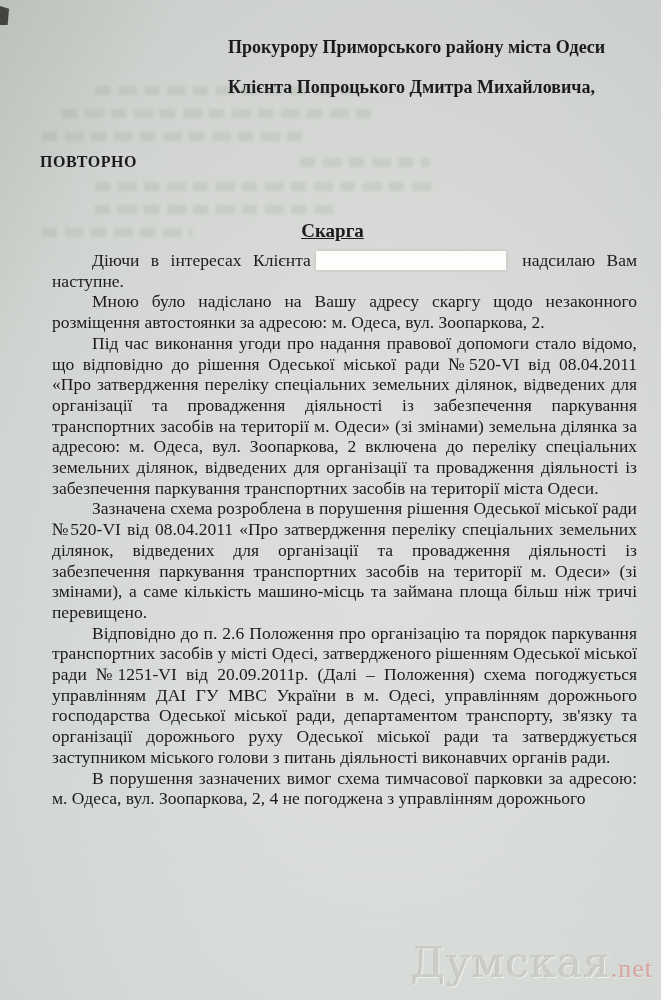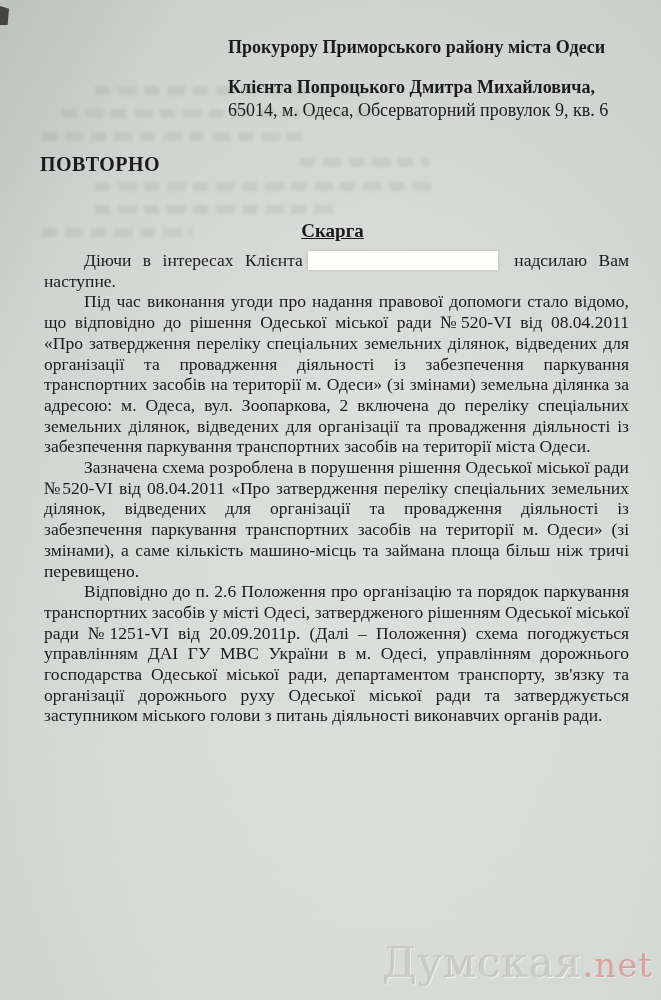--- a/index.html
+++ b/index.html
@@ -33,28 +33,28 @@
     filter: blur(1.7px); opacity: 0.5;
   }
   .header-block {
     position: absolute; left: 228px; top: 36px; width: 410px;
     font-size: 18px; line-height: 23px;
   }
   .bold { font-weight: bold; }
   .header-gap { height: 17px; }
   .stamp {
     position: absolute; left: 40px; top: 153px;
-    font-size: 20px; letter-spacing: 0.5px;
+    font-size: 16px; letter-spacing: 0.5px;
   }
   .title {
     position: absolute; left: 40px; top: 220px; width: 585px;
     text-align: center; font-size: 19px; text-decoration: underline;
   }
   .body-block {
-    position: absolute; left: 44px; top: 250px; width: 585px;
+    position: absolute; left: 52px; top: 250px; width: 585px;
     font-size: 17.5px; line-height: 20.7px;
     text-align: justify;
     font-family: Liberation Serif, serif;
   }
   .body-block p { margin: 0; text-indent: 40px; }
   .redaction {
     display: inline-block; width: 190px; height: 19px;
     background: #fdfdfc; vertical-align: -4px; margin: 0 5px;
     box-shadow: 0 0 3px rgba(90,95,90,0.25);
   }
@@ -63,23 +63,24 @@
     font-family: "DejaVu Serif", "Liberation Serif", serif;
     font-size: 42px; line-height: 1; letter-spacing: 1px;
     pointer-events: none; white-space: nowrap;
   }
   .watermark .site {
     color: rgba(203,203,198,0.92);
     text-shadow: 1px 1px 0 rgba(255,255,255,0.55), -0.5px -0.5px 0 rgba(150,150,145,0.45);
     text-align: right;
   }
   .watermark .tld {
-    font-size: 34px;
+    font-size: 26px;
     color: rgba(214,150,144,0.85);
     text-shadow: 0.5px 0.5px 0 rgba(255,255,255,0.4);
+    font-family: Liberation Serif, serif;
   }
 </style>
 </head>
 <body>
 
 <div class="page">
 
   <div class="corner-mark"></div>
 
   <div class="ghost" style="left:95px;  top:86px;  width:270px;"></div>
@@ -87,31 +88,32 @@
   <div class="ghost" style="left:42px;  top:132px; width:260px;"></div>
   <div class="ghost" style="left:300px; top:158px; width:130px;"></div>
   <div class="ghost" style="left:95px;  top:182px; width:340px;"></div>
   <div class="ghost" style="left:95px;  top:205px; width:245px;"></div>
   <div class="ghost" style="left:42px;  top:228px; width:150px;"></div>
 
   <div class="header-block">
     <div class="bold">Прокурору Приморського району міста Одеси</div>
     <div class="header-gap"></div>
     <div class="bold">Клієнта Попроцького Дмитра Михайловича,</div>
-    <div>65014, м. Одеса, Обсерваторний провулок 9, кв. 6</div>
   </div>
 
   <div class="stamp bold">ПОВТОРНО</div>
 
   <div class="title bold">Скарга</div>
 
   <div class="body-block">
     <p><span>Діючи в інтересах Клієнта</span><span class="redaction"></span><span> надсилаю Вам наступне.</span></p>
+    <p>Мною було надіслано на Вашу адресу скаргу щодо незаконного розміщення автостоянки за адресою: м. Одеса, вул. Зоопаркова, 2.</p>
     <p>Під час виконання угоди про надання правової допомоги стало відомо, що відповідно до рішення Одеської міської ради №520-VI від 08.04.2011 «Про затвердження переліку спеціальних земельних ділянок, відведених для організації та провадження діяльності із забезпечення паркування транспортних засобів на території м. Одеси» (зі змінами) земельна ділянка за адресою: м. Одеса, вул. Зоопаркова, 2 включена до переліку спеціальних земельних ділянок, відведених для організації та провадження діяльності із забезпечення паркування транспортних засобів на території міста Одеси.</p>
     <p>Зазначена схема розроблена в порушення рішення Одеської міської ради №520-VI від 08.04.2011 «Про затвердження переліку спеціальних земельних ділянок, відведених для організації та провадження діяльності із забезпечення паркування транспортних засобів на території м. Одеси» (зі змінами), а саме кількість машино-місць та займана площа більш ніж тричі перевищено.</p>
     <p>Відповідно до п. 2.6 Положення про організацію та порядок паркування транспортних засобів у місті Одесі, затвердженого рішенням Одеської міської ради №1251-VI від 20.09.2011р. (Далі – Положення) схема погоджується управлінням ДАІ ГУ МВС України в м. Одесі, управлінням дорожнього господарства Одеської міської ради, департаментом транспорту, зв'язку та організації дорожнього руху Одеської міської ради та затверджується заступником міського голови з питань діяльності виконавчих органів ради.</p>
+    <p>В порушення зазначених вимог схема тимчасової парковки за адресою: м. Одеса, вул. Зоопаркова, 2, 4 не погоджена з управлінням дорожнього</p>
   </div>
 
   <div class="watermark">
     <span class="site">Думская</span><span class="tld">.net</span>
   </div>
 
 </div>
 
 </body></html>

